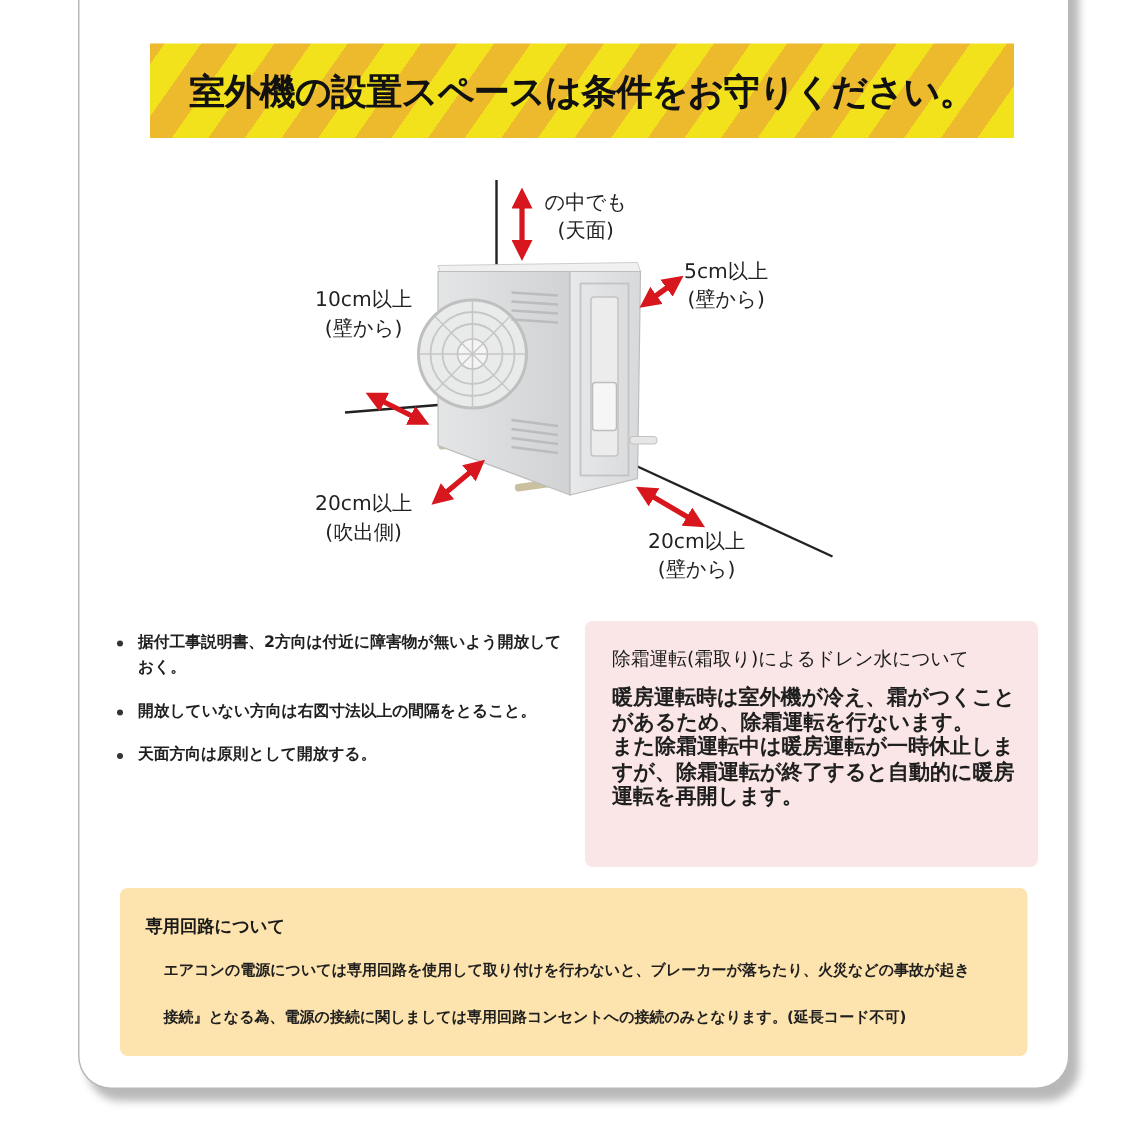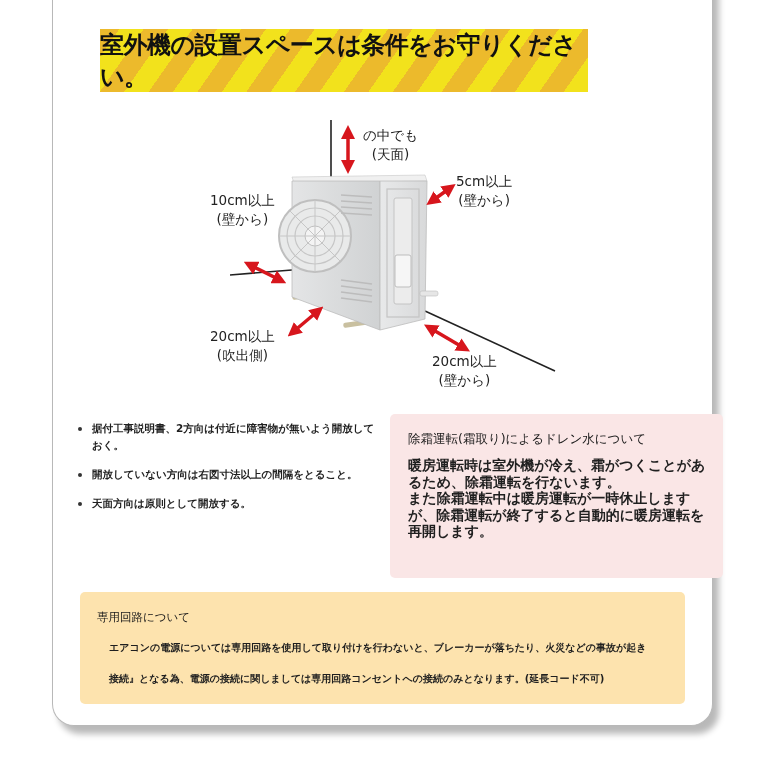--- a/index.html
+++ b/index.html
@@ -9,27 +9,27 @@
     .card {
       position: absolute; left: 52px; top: -20px; width: 661px; height: 746px;
       background: #ffffff;
       border: 1px solid #b8b8b8;
       border-top: none;
       border-radius: 0 0 22px 22px;
       box-shadow: 6px 8px 6px rgba(0,0,0,0.28);
     }
 
     .banner {
-      position: absolute; left: 100px; top: 29px; width: 488px; height: 63px;
+      position: absolute; left: 100px; top: 29px; width: 576px; height: 63px;
       background: repeating-linear-gradient(
         -55deg,
         #f2e21c 0px, #f2e21c 20px,
         #ecba2c 20px, #ecba2c 40px
       );
-      display: flex; align-items: center; justify-content: flex-start;
+      display: flex; align-items: center; justify-content: center;
     }
     .banner-title {
       font-family: "DejaVu Sans", sans-serif;
       font-weight: bold; font-size: 24px; color: #111111;
       letter-spacing: -0.5px;
     }
 
     
     .diagram { position: absolute; left: 200px; top: 115px; width: 360px; height: 280px; }
     .diagram svg { position: absolute; left: 0; top: 0; }
@@ -44,34 +44,34 @@
     .bullet {
       position: relative; padding-left: 16px; font-size: 10.5px; line-height: 17px;
       color: #1f1f1f; font-weight: bold; margin-bottom: 12px;
     }
     .bullet::before {
       content: ""; position: absolute; left: 2px; top: 7px; width: 4px; height: 4px;
       background: #333; border-radius: 50%;
     }
 
     .pink-box {
-      position: absolute; left: 390px; top: 414px; width: 333px; height: 164px;
+      position: absolute; left: 390px; top: 414px; width: 302px; height: 164px;
       background: #fae6e6; border-radius: 5px;
       padding: 16px 14px 0 18px;
     }
     .pink-title { font-size: 12.5px; line-height: 18px; color: #1a1a1a; margin-bottom: 9px; }
     .pink-body { font-size: 14px; line-height: 16.5px; color: #1f1f1f; font-weight: bold; }
     .pink-body p { margin: 0; }
 
     .orange-box {
       position: absolute; left: 80px; top: 592px; width: 605px; height: 112px;
       background: #fde3ae; border-radius: 5px;
       padding: 17px 16px 0 17px;
     }
-    .orange-title { font-size: 11.5px; line-height: 17px; font-weight: normal; color: #1a1a1a; margin-bottom: 7px; }
+    .orange-title { font-size: 11.5px; line-height: 17px; font-weight: bold; color: #1a1a1a; margin-bottom: 7px; }
     .orange-body { font-size: 10px; line-height: 19px; color: #1f1f1f; font-weight: bold; }
     .orange-body p { margin: 12px; white-space: nowrap; }
   </style>
 </head>
 <body>
 
 <div class="card"></div>
 
 <div class="banner">
   <span class="banner-title">室外機の設置スペースは条件をお守りください。</span>

